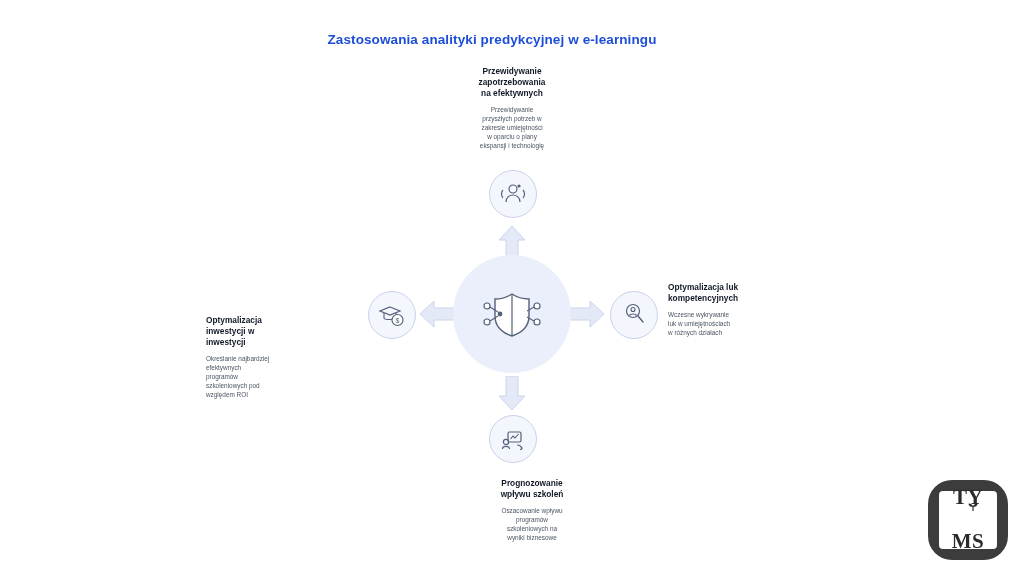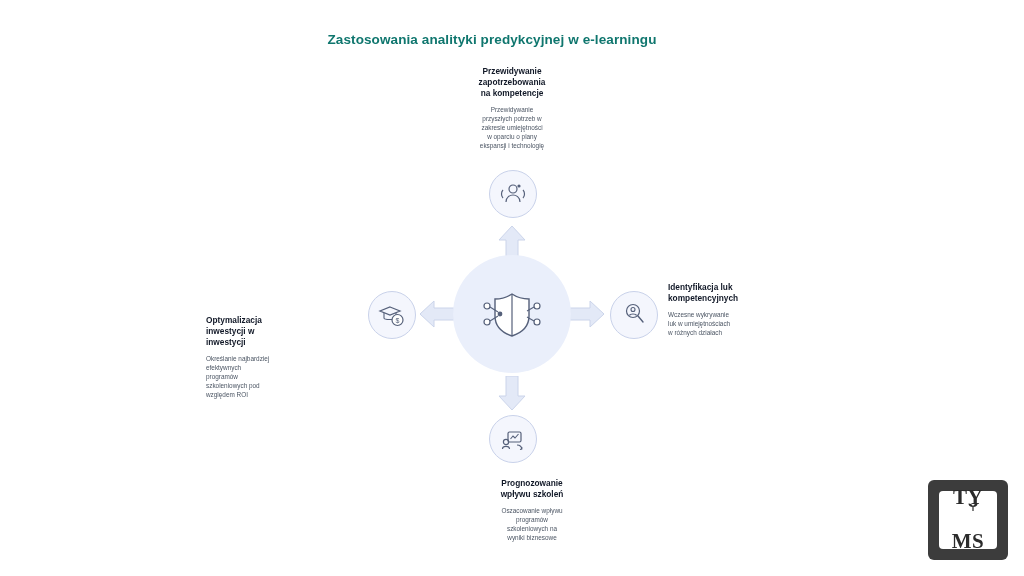--- a/index.html
+++ b/index.html
@@ -18,21 +18,21 @@
 
   
   .page-title {
     position: absolute;
     top: 32px;
     left: 0;
     width: 984px;
     text-align: center;
     font-size: 13.5px;
     font-weight: bold;
-    color: #0f766e;
+    color: #1d4ed8;
     letter-spacing: 0.1px;
   }
 
   
   .stage {
     position: absolute;
     left: 0;
     top: 0;
     width: 1024px;
     height: 576px;
@@ -95,21 +95,21 @@
   .t-left   { text-align: left; }
 
   
   .logo-badge {
     position: absolute;
     right: 16px;
     bottom: 16px;
     width: 80px;
     height: 80px;
     background: #3c3c3c;
-    border-radius: 6px;
+    border-radius: 24px;
     display: flex;
     align-items: center;
     justify-content: center;
   }
   .logo-inner {
     width: 58px;
     height: 58px;
     background: #ffffff;
     border-radius: 4px;
     position: relative;
@@ -191,42 +191,42 @@
       <path d="M7 22 C7 17 11 15 14 15 C17 15 21 17 21 22" fill="none" stroke="#55607a" stroke-width="1.2"></path>
       <path d="M4 10 C2 12 2 16 4 18" fill="none" stroke="#55607a" stroke-width="1.2"></path>
       <path d="M24 10 C26 12 26 16 24 18" fill="none" stroke="#55607a" stroke-width="1.2"></path>
       <circle cx="20" cy="6" r="1.6" fill="#55607a"></circle>
     </svg>
   </div>
   <div class="node-text t-center" style="left:432px; top:66px; width:160px;">
     <div class="node-title">
       <div>Przewidywanie</div>
       <div>zapotrzebowania</div>
-      <div>na kompetencje</div>
+      <div>na efektywnych</div>
     </div>
     <div class="node-desc">
       <div>Przewidywanie</div>
       <div>przyszłych potrzeb w</div>
       <div>zakresie umiejętności</div>
       <div>w oparciu o plany</div>
       <div>ekspansji i technologię</div>
     </div>
   </div>
 
   <div class="node-circle" style="left:610px; top:291px;">
     <svg width="28" height="28" viewBox="0 0 28 28">
       <circle cx="13" cy="10" r="6.5" fill="none" stroke="#55607a" stroke-width="1.2"></circle>
       <circle cx="13" cy="8.5" r="2" fill="none" stroke="#55607a" stroke-width="1.1"></circle>
       <path d="M9.5 14.5 C10 12.5 16 12.5 16.5 14.5" fill="none" stroke="#55607a" stroke-width="1.1"></path>
       <line x1="18" y1="15" x2="23" y2="21" stroke="#55607a" stroke-width="1.4" stroke-linecap="round"></line>
     </svg>
   </div>
   <div class="node-text t-left" style="left:668px; top:282px; width:150px;">
     <div class="node-title">
-      <div>Identyfikacja luk</div>
+      <div>Optymalizacja luk</div>
       <div>kompetencyjnych</div>
     </div>
     <div class="node-desc">
       <div>Wczesne wykrywanie</div>
       <div>luk w umiejętnościach</div>
       <div>w różnych działach</div>
     </div>
   </div>
 
   <div class="node-circle" style="left:489px; top:415px;">

